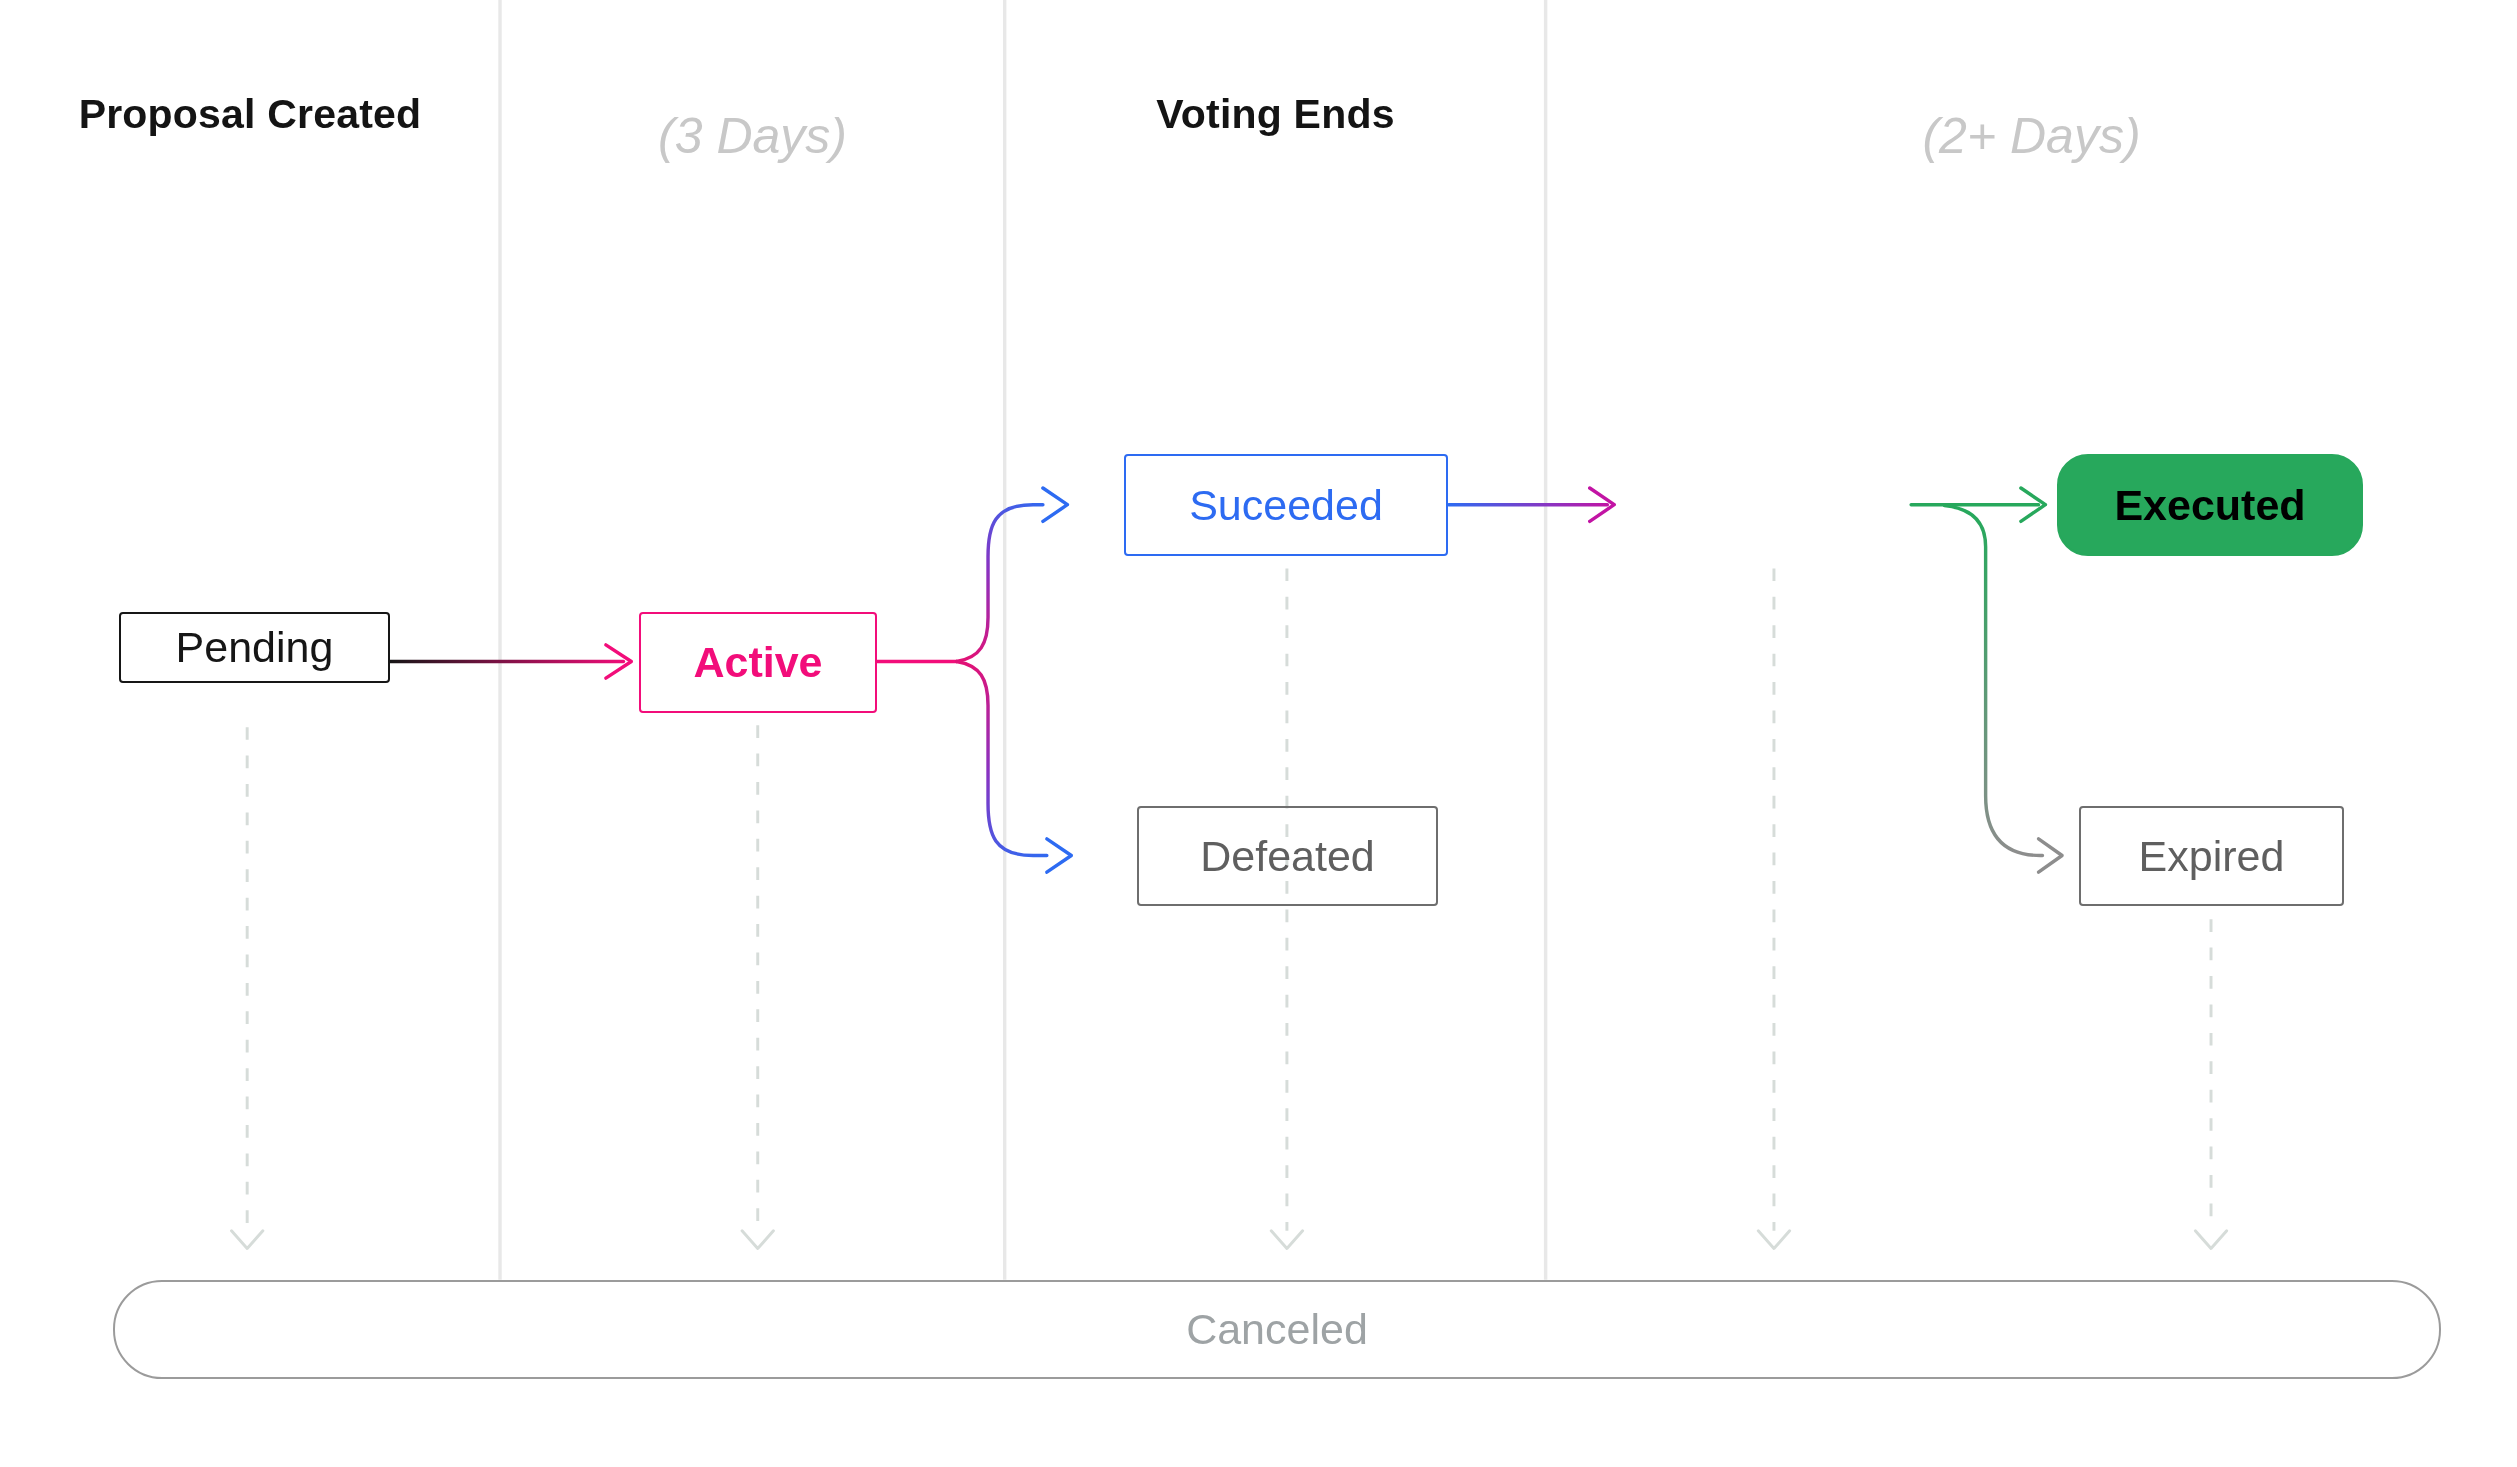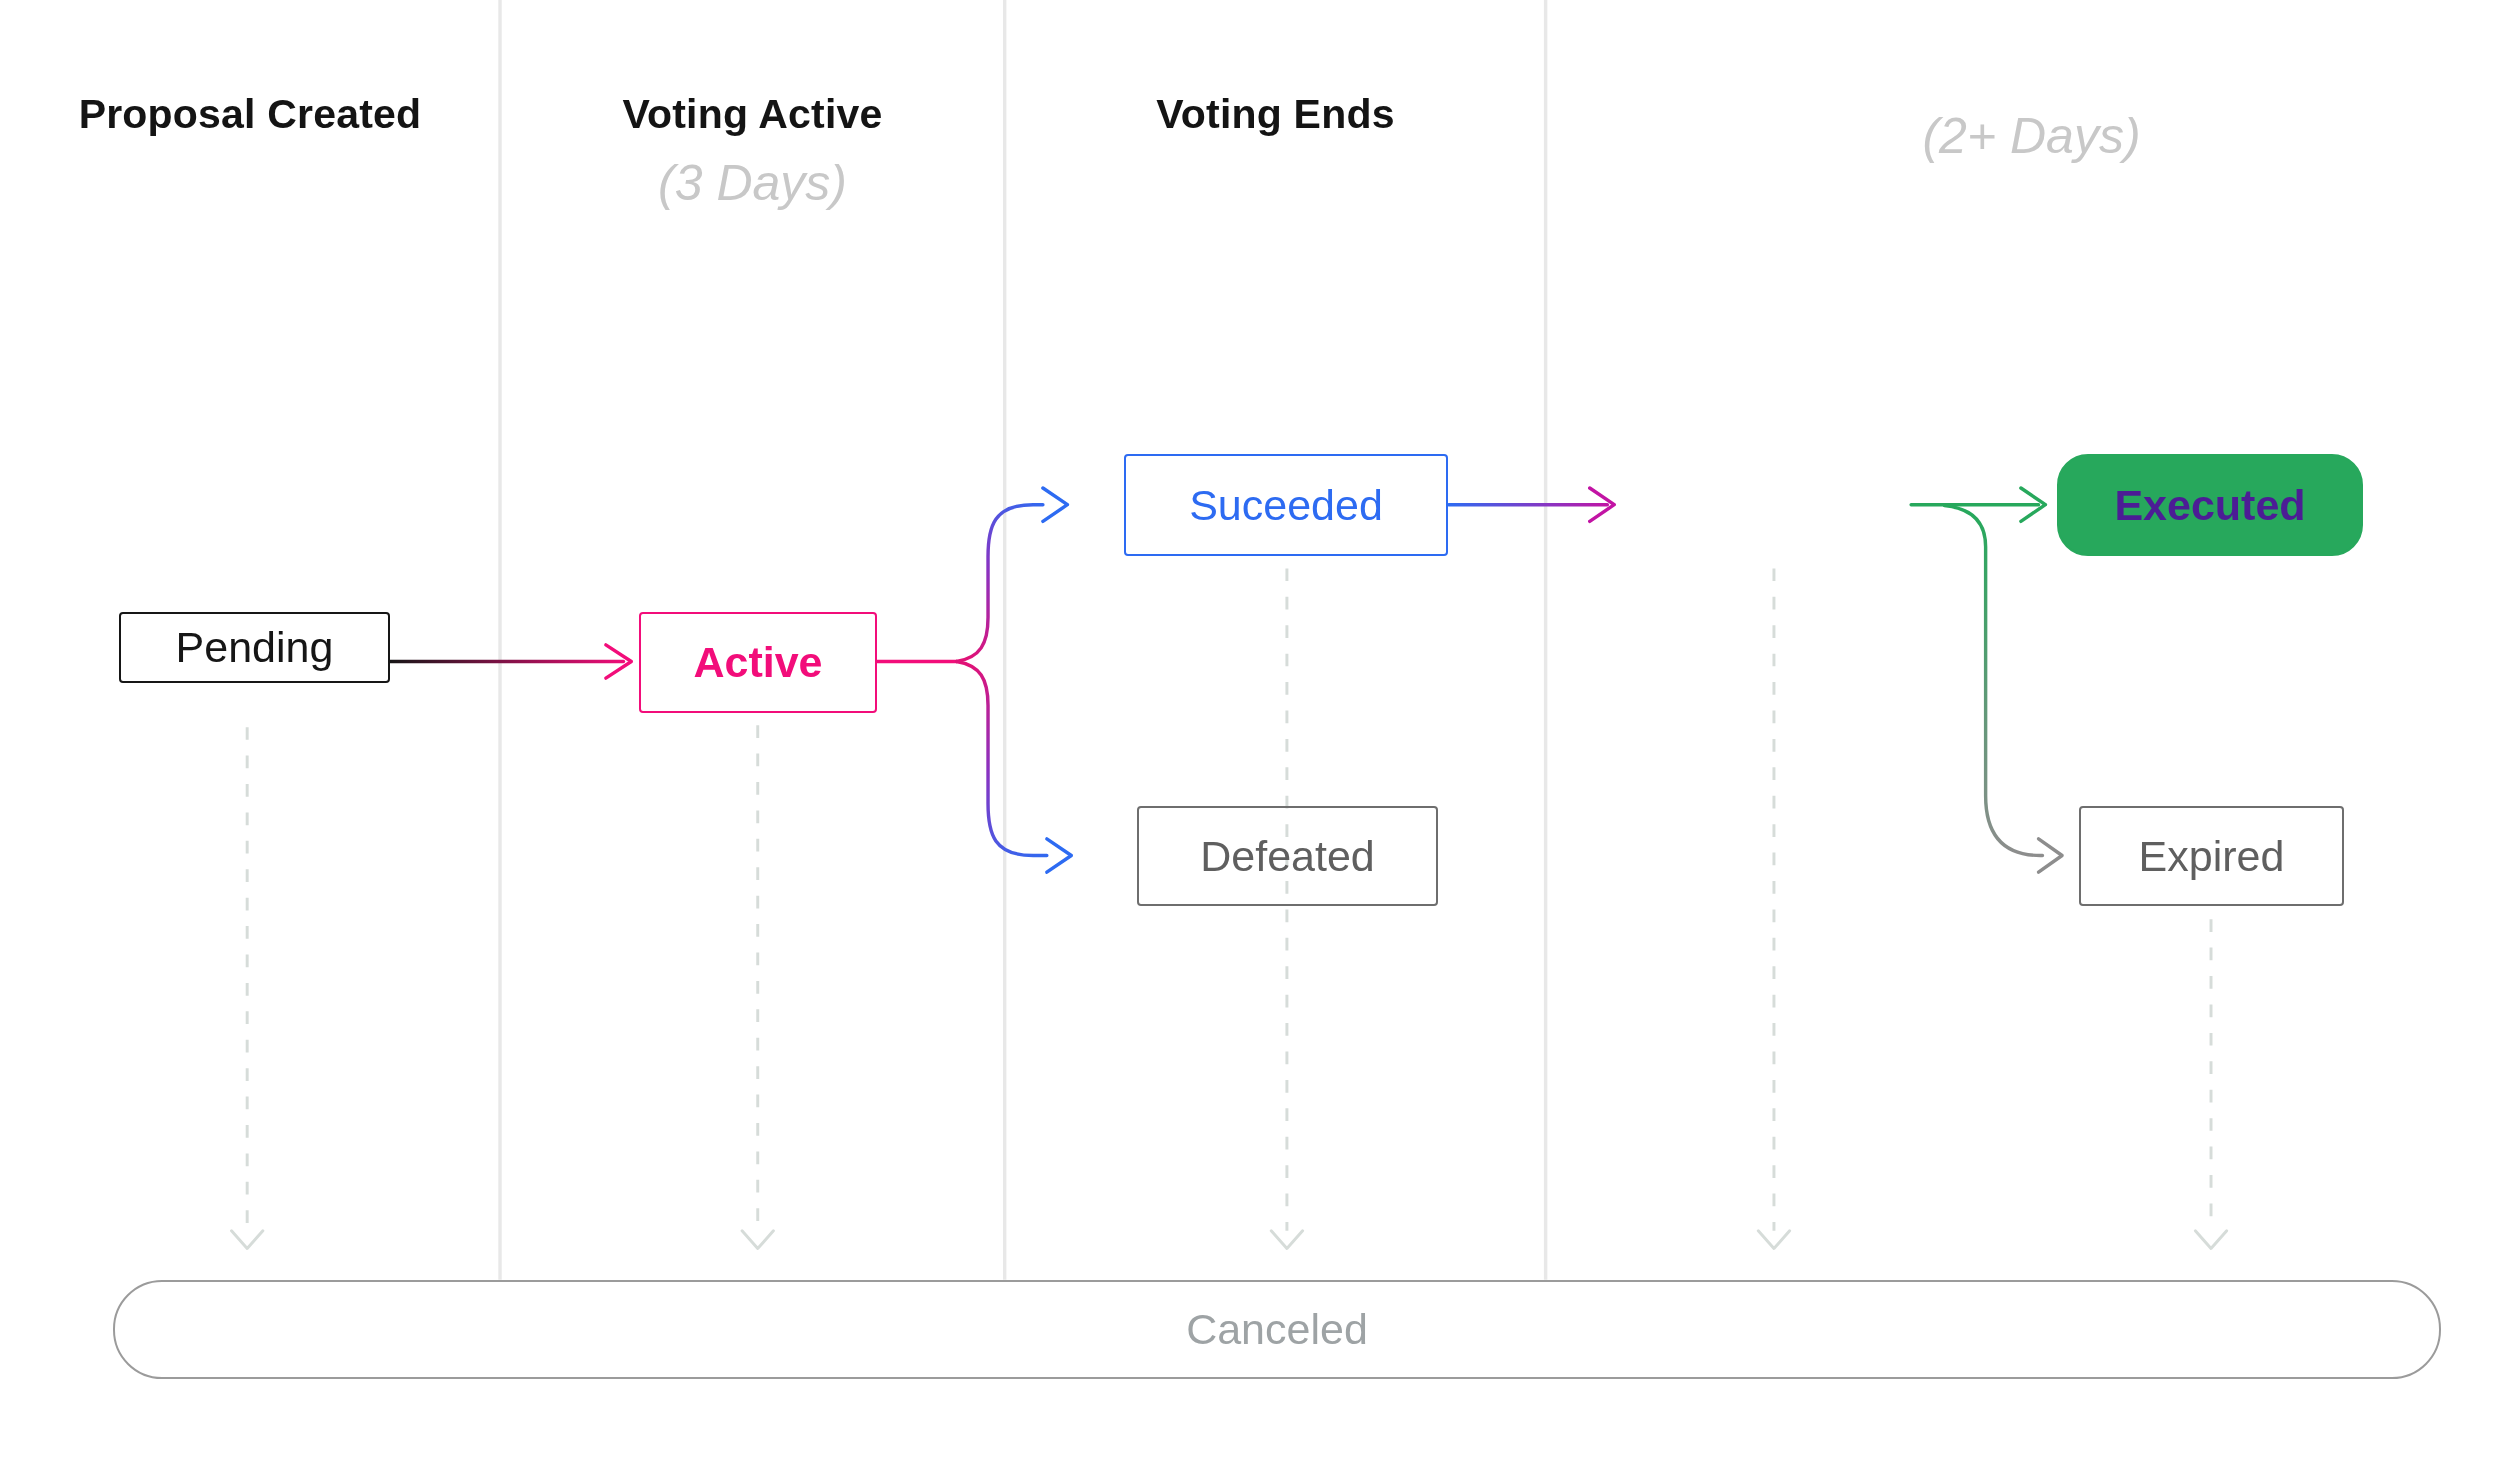--- a/index.html
+++ b/index.html
@@ -26,21 +26,21 @@
     position:absolute;box-sizing:border-box;
     display:flex;align-items:center;justify-content:center;
     border:2.9px solid #000;border-radius:4px;background:#ffffff;
     font-size:43px;font-weight:500;
   }
   .pending  {left:119px; top:612px;width:271px;height:71px;border-color:var(--black);color:var(--black);}
   .active   {left:639px; top:612px;width:238px;height:101px;border-color:var(--pink); color:var(--pink); font-weight:600;}
   .succeeded{left:1124px;top:454px;width:324px;height:102px;border-color:var(--blue); color:var(--blue);}
   .defeated {left:1137px;top:806px;width:301px;height:100px;border-color:var(--gray-box);color:var(--gray-text);background:transparent;}
   .queued   {left:1638px;top:454px;width:273px;height:102px;border-color:var(--green);color:var(--green);font-weight:600;}
-  .executed {left:2057px;top:454px;width:306px;height:102px;border-color:var(--green);background:var(--green);color:#4c1d95;font-weight:600;border-radius:31px;}
+  .executed {left:2057px;top:454px;width:306px;height:102px;border-color:var(--green);background:var(--green);color:#000000;font-weight:600;border-radius:31px;}
   .expired  {left:2079px;top:806px;width:265px;height:100px;border-color:var(--gray-box);color:var(--gray-text);}
 
   
   .canceled-bar{
     position:absolute;left:113px;top:1280px;width:2328px;height:99px;
     box-sizing:border-box;border:2.9px solid var(--canceled-border);border-radius:49px;
     display:flex;align-items:center;justify-content:center;
     font-size:43px;font-weight:500;color:var(--canceled-text);background:#ffffff;
   }
 </style>
@@ -122,21 +122,20 @@
     <g fill="none" stroke-width="3.5" stroke-linecap="round" stroke-linejoin="round">
       <path d="M 1984 516 Q 2026 520 2026 558 L 2026 812 Q 2026 873 2082 873 L 2084 873" stroke="url(#g-qe)"></path>
       <path d="M 2080 856 L 2104 873 L 2080 890" style="stroke:var(--gray-arrow)"></path>
     </g>
   </svg>
 
   <div class="col-header c0">
     <div class="col-title">Proposal Created</div>
   </div>
   <div class="col-header c1">
-    <div class="col-title">Voting Active</div>
     <div class="col-subtitle">(3 Days)</div>
   </div>
   <div class="col-header c2">
     <div class="col-title">Voting Ends</div>
   </div>
   <div class="col-header c3">
     <div class="col-subtitle">(2+ Days)</div>
   </div>
 
   <div class="state-box pending">

